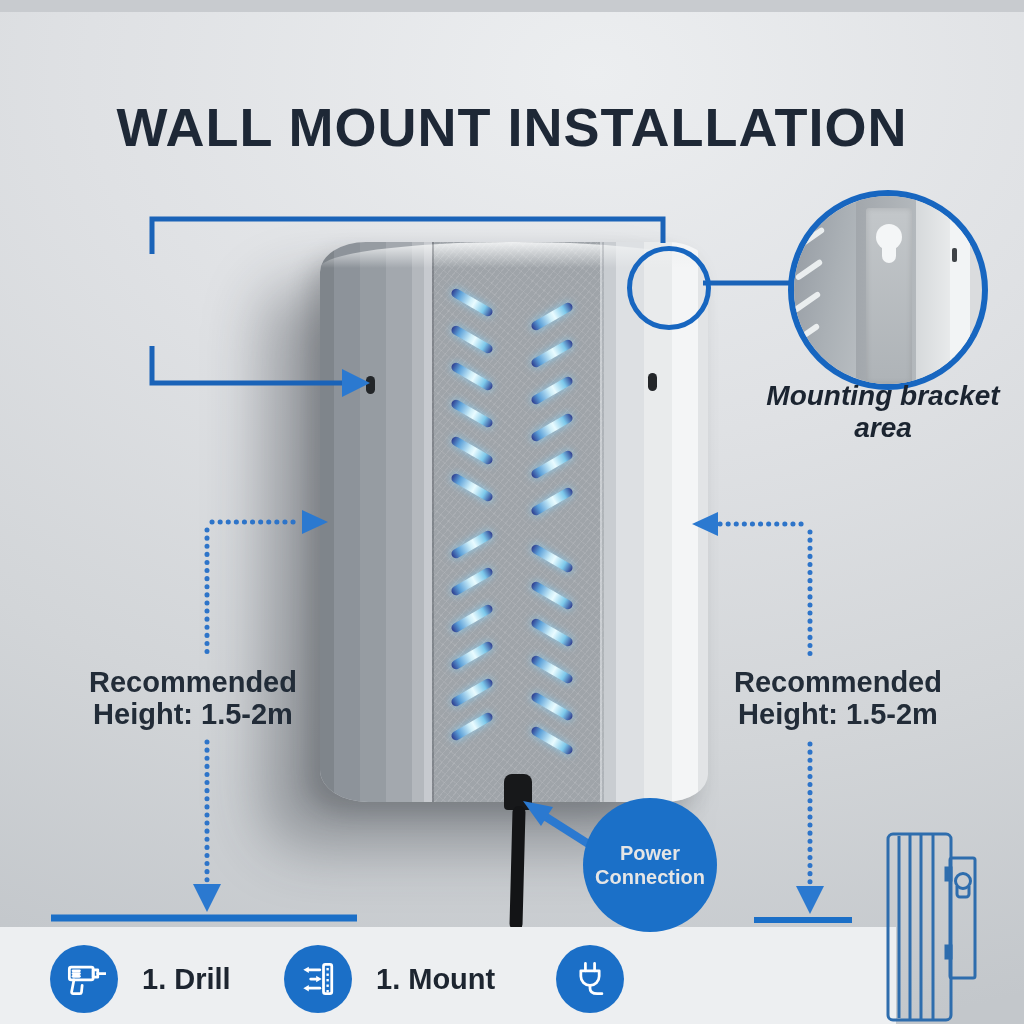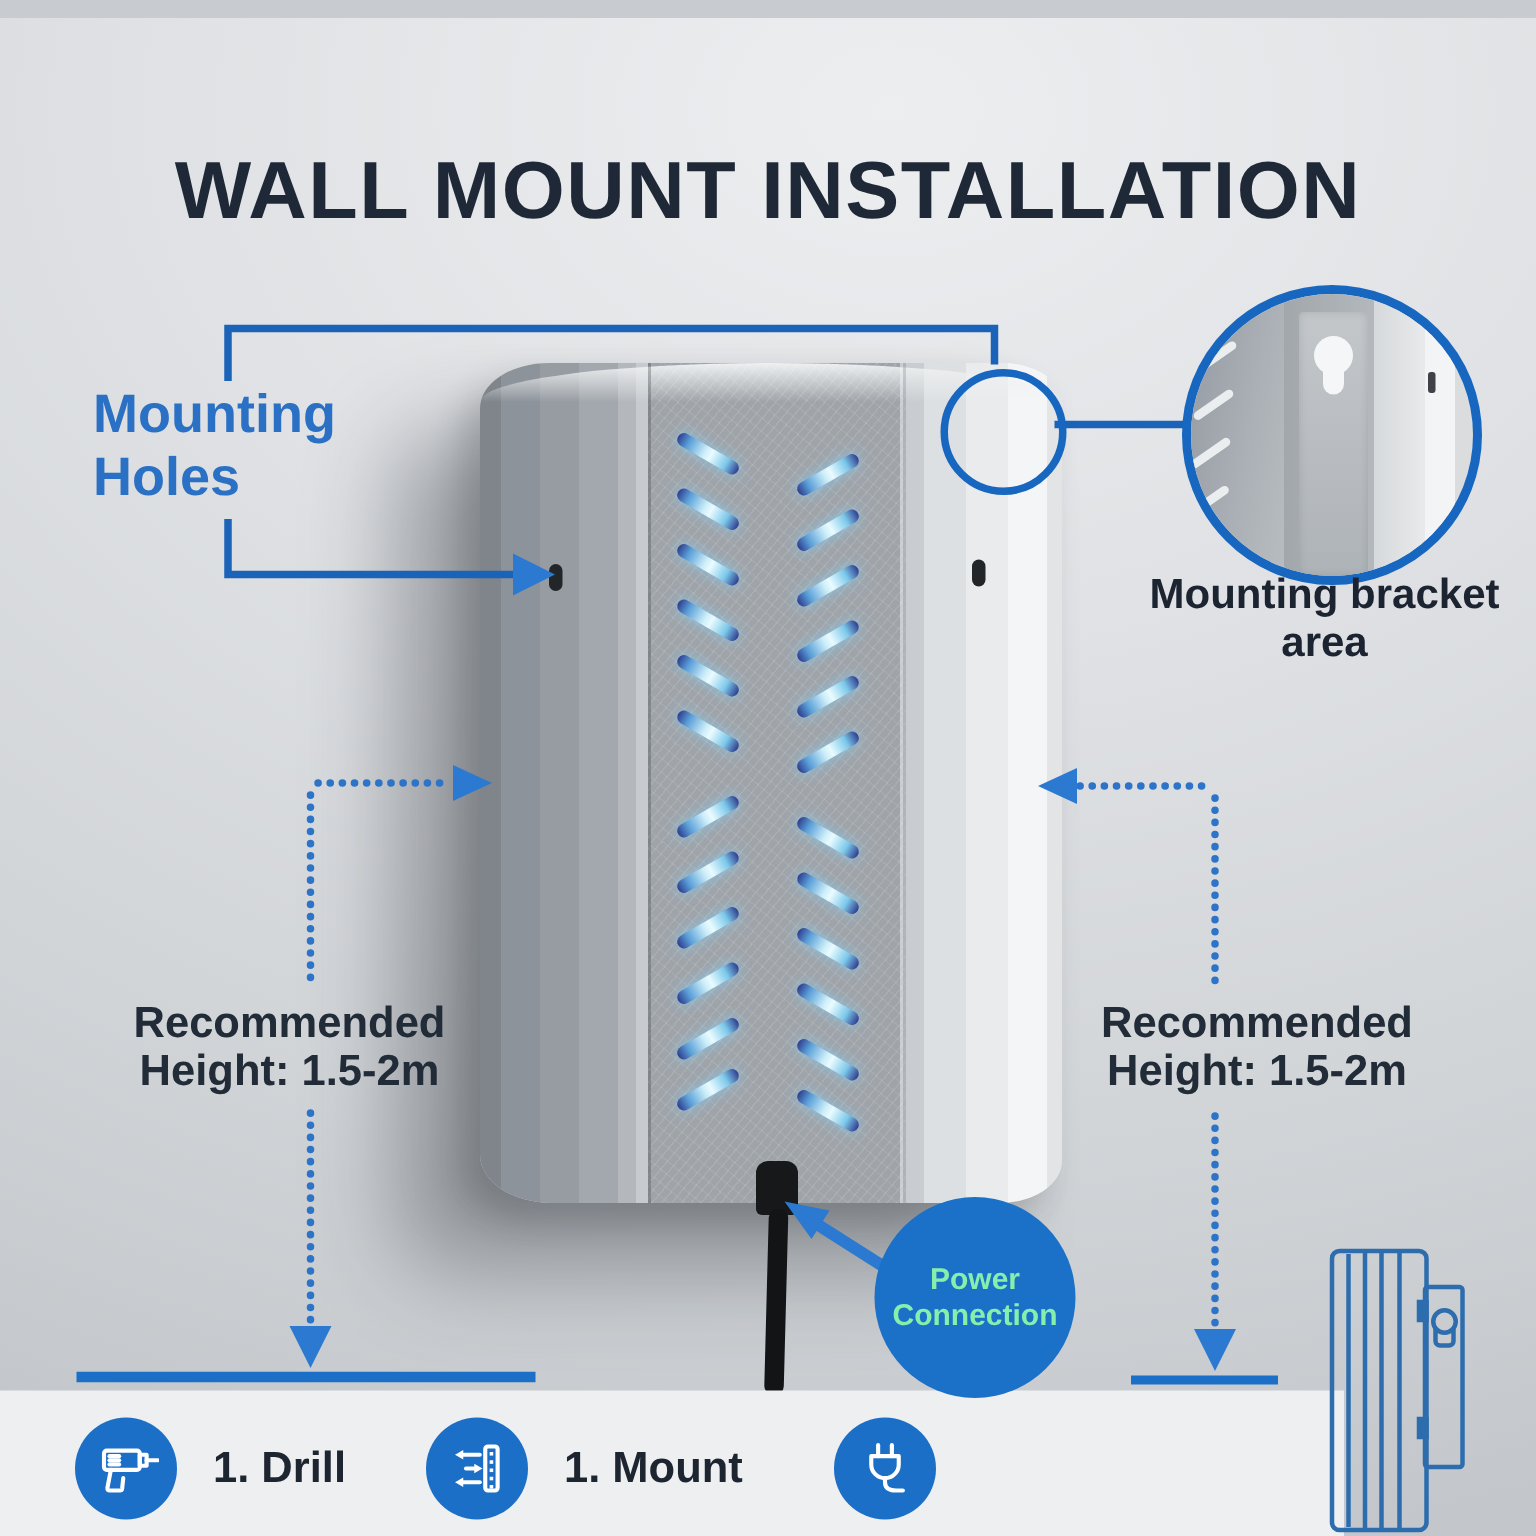--- a/index.html
+++ b/index.html
@@ -59,29 +59,29 @@
   #big-circle .key-c{left:82px;top:28px;width:26px;height:26px;border-radius:50%;background:#f4f6f7;}
   #big-circle .key-s{left:88px;top:48px;width:14px;height:19px;border-radius:0 0 7px 7px;background:#f4f6f7;}
   #big-circle .bpanel-r{left:122px;top:0;width:36px;height:188px;
     background:linear-gradient(90deg,#d6d9db,#e9ebec);}
   #big-circle .bedge{left:156px;top:0;width:20px;height:188px;background:#f2f4f5;}
   #big-circle .bslot{left:158px;top:52px;width:5px;height:14px;border-radius:2px;background:#3f4347;}
 
   
   .lbl{z-index:5;font-weight:700;}
   #mounting-holes{left:62px;top:243px;width:235px;font-size:36px;line-height:1.18;color:#2a70c4;}
-  #bracket-area{left:763px;top:368px;width:240px;text-align:center;font-size:28px;line-height:1.15;color:#1b2430;}
+  #bracket-area{left:763px;top:368px;width:240px;text-align:center;font-size:28px;line-height:1.15;color:#1b2430;font-style:italic;}
   .height-lbl{width:250px;text-align:center;font-size:29px;line-height:1.1;color:#222c38;}
   #height-left{left:68px;top:655px;}
   #height-right{left:713px;top:655px;}
 
   
   #power-badge{left:583px;top:786px;width:134px;height:134px;border-radius:50%;background:#1b70c8;
     z-index:4;display:flex;align-items:center;justify-content:center;text-align:center;
-    color:#86efac;font-weight:700;font-size:20px;line-height:1.2;}
+    color:#e5e5e5;font-weight:700;font-size:20px;line-height:1.2;}
 
   
   #strip{left:0;top:915px;width:896px;height:109px;background:#edeff1;z-index:2;}
   .step{position:absolute;top:18px;display:flex;align-items:center;gap:24px;}
   #step-1{left:50px;} #step-2{left:284px;} #step-3{left:556px;}
   .step-circle{width:68px;height:68px;border-radius:50%;background:#1b6fc7;
     display:flex;align-items:center;justify-content:center;flex:0 0 auto;}
   .step-label{font-size:29px;font-weight:700;color:#1d2530;white-space:nowrap;}
 </style>
 </head>
@@ -230,21 +230,20 @@
     </div>
     <div class="abs bplate"></div>
     <div class="abs bplate-in"></div>
     <div class="abs key-c"></div>
     <div class="abs key-s"></div>
     <div class="abs bpanel-r"></div>
     <div class="abs bedge"></div>
     <div class="abs bslot"></div>
   </div>
 
-  <div class="abs lbl" id="mounting-holes">Mounting Holes</div>
   <div class="abs lbl" id="bracket-area">Mounting bracket area</div>
   <div class="abs lbl height-lbl" id="height-left">Recommended Height: 1.5-2m</div>
   <div class="abs lbl height-lbl" id="height-right">Recommended Height: 1.5-2m</div>
   <div class="abs" id="power-badge">
     <span>Power Connection</span>
   </div>
 
 </div>
 
 </body></html>

